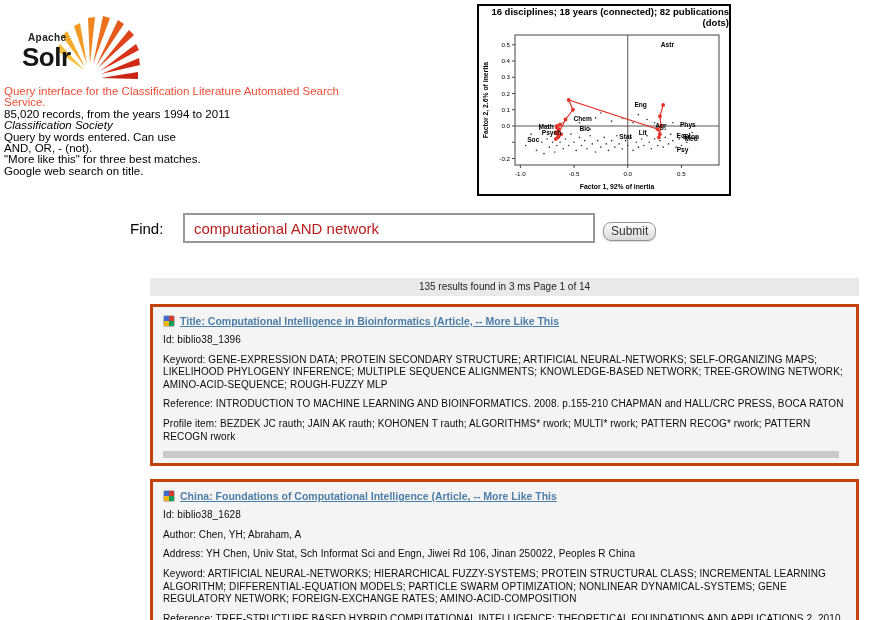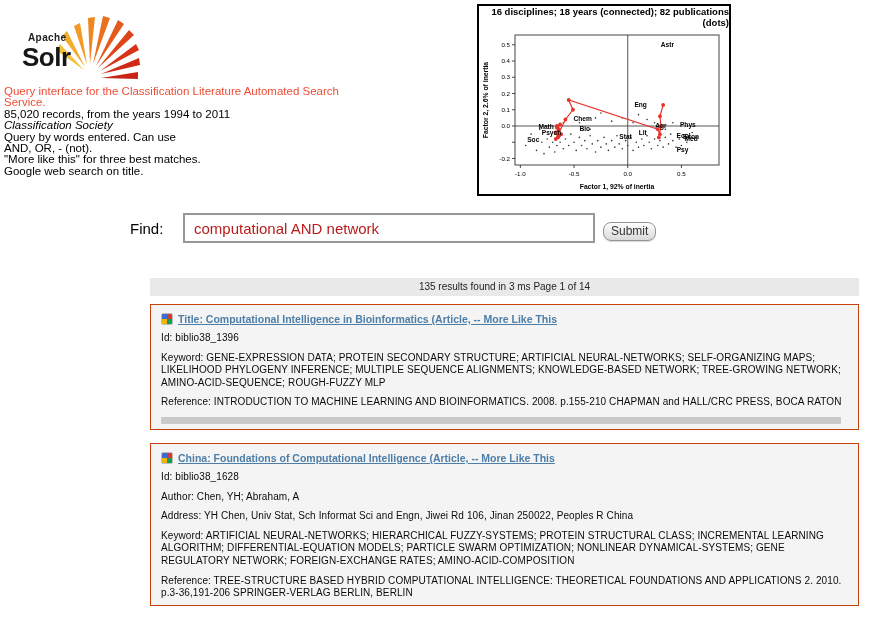--- a/index.html
+++ b/index.html
@@ -25,21 +25,21 @@
 
   
   .find-row { position:absolute; left:0; top:213px; width:872px; height:34px; }
   .find-label { position:absolute; left:130px; top:7px; font-size:15px; color:#000;text-align:center; }
   .find-input { position:absolute; left:183px; top:0; width:412px; height:30px; border:2px solid #979797; font-size:15px; padding:0 9px; font-family:"Liberation Sans", sans-serif; color:#b91c1c; background:#fff; }
   .submit-btn { position:absolute; left:603px; top:9px; font-size:12px; color:#333; padding:1px 7px 2px; border:1px solid #949494; border-radius:8px; background:linear-gradient(#fefefe,#d9d9d9); font-family:"Liberation Sans", sans-serif; box-shadow:0 1px 1px rgba(0,0,0,.15); }
 
   
   .results { position:absolute; left:150px; top:278px; width:709px; }
   .count-bar { height:18px; background:#e9e9e9; text-align:center; font-size:10px; color:#222; line-height:18px; }
-  .result-panel { margin-top:8px; background:#f4f4f4; border:1px solid #c2410c; padding:8px 10px 5px; }
+  .result-panel { margin-top:8px; background:#f4f4f4; border:3px solid #c2410c; padding:8px 10px 5px; }
   .result-panel + .result-panel { margin-top:13px; }
   .title-row { display:flex; align-items:center; gap:5px; }
   .gicon { width:12px; height:12px; display:inline-block; border-radius:2px; overflow:hidden; flex:0 0 12px;
            background:conic-gradient(from 0deg, #d43a2f 0 25%, #0f9d58 0 50%, #f4b400 0 75%, #3a6cd4 0 100%); border:1px solid #bbb; }
   .result-link { font-size:10.5px; font-weight:bold; color:#4d7ea8; text-decoration:underline; }
   .field-line { margin-top:7px; font-size:10px; line-height:12.6px; color:#0b0b0b; letter-spacing:.1px; }
   .hscroll-bar { margin-top:8px; height:7px; background:#c9c9c9; border-radius:1px; width:99%; }
 </style>
 </head>
 <body>
@@ -226,20 +226,21 @@
     <div class="count-bar">135 results found in 3 ms Page 1 of 14</div>
 
     <div class="result-panel">
       <div class="title-row">
         <span class="gicon"></span>
         <a href="#" class="result-link">Title: Computational Intelligence in Bioinformatics (Article, -- More Like This</a>
       </div>
       <div class="field-line">Id: biblio38_1396</div>
       <div class="field-line">Keyword: GENE-EXPRESSION DATA; PROTEIN SECONDARY STRUCTURE; ARTIFICIAL NEURAL-NETWORKS; SELF-ORGANIZING MAPS; LIKELIHOOD PHYLOGENY INFERENCE; MULTIPLE SEQUENCE ALIGNMENTS; KNOWLEDGE-BASED NETWORK; TREE-GROWING NETWORK; AMINO-ACID-SEQUENCE; ROUGH-FUZZY MLP</div>
       <div class="field-line">Reference: INTRODUCTION TO MACHINE LEARNING AND BIOINFORMATICS. 2008. p.155-210 CHAPMAN and HALL/CRC PRESS, BOCA RATON</div>
+      <div class="field-line">Profile item: BEZDEK JC rauth; JAIN AK rauth; KOHONEN T rauth; ALGORITHMS* rwork; MULTI* rwork; PATTERN RECOG* rwork; PATTERN RECOGN rwork</div>
       <div class="hscroll-bar"></div>
     </div>
 
     <div class="result-panel">
       <div class="title-row">
         <span class="gicon"></span>
         <a href="#" class="result-link">China: Foundations of Computational Intelligence (Article, -- More Like This</a>
       </div>
       <div class="field-line">Id: biblio38_1628</div>
       <div class="field-line">Author: Chen, YH; Abraham, A</div>

